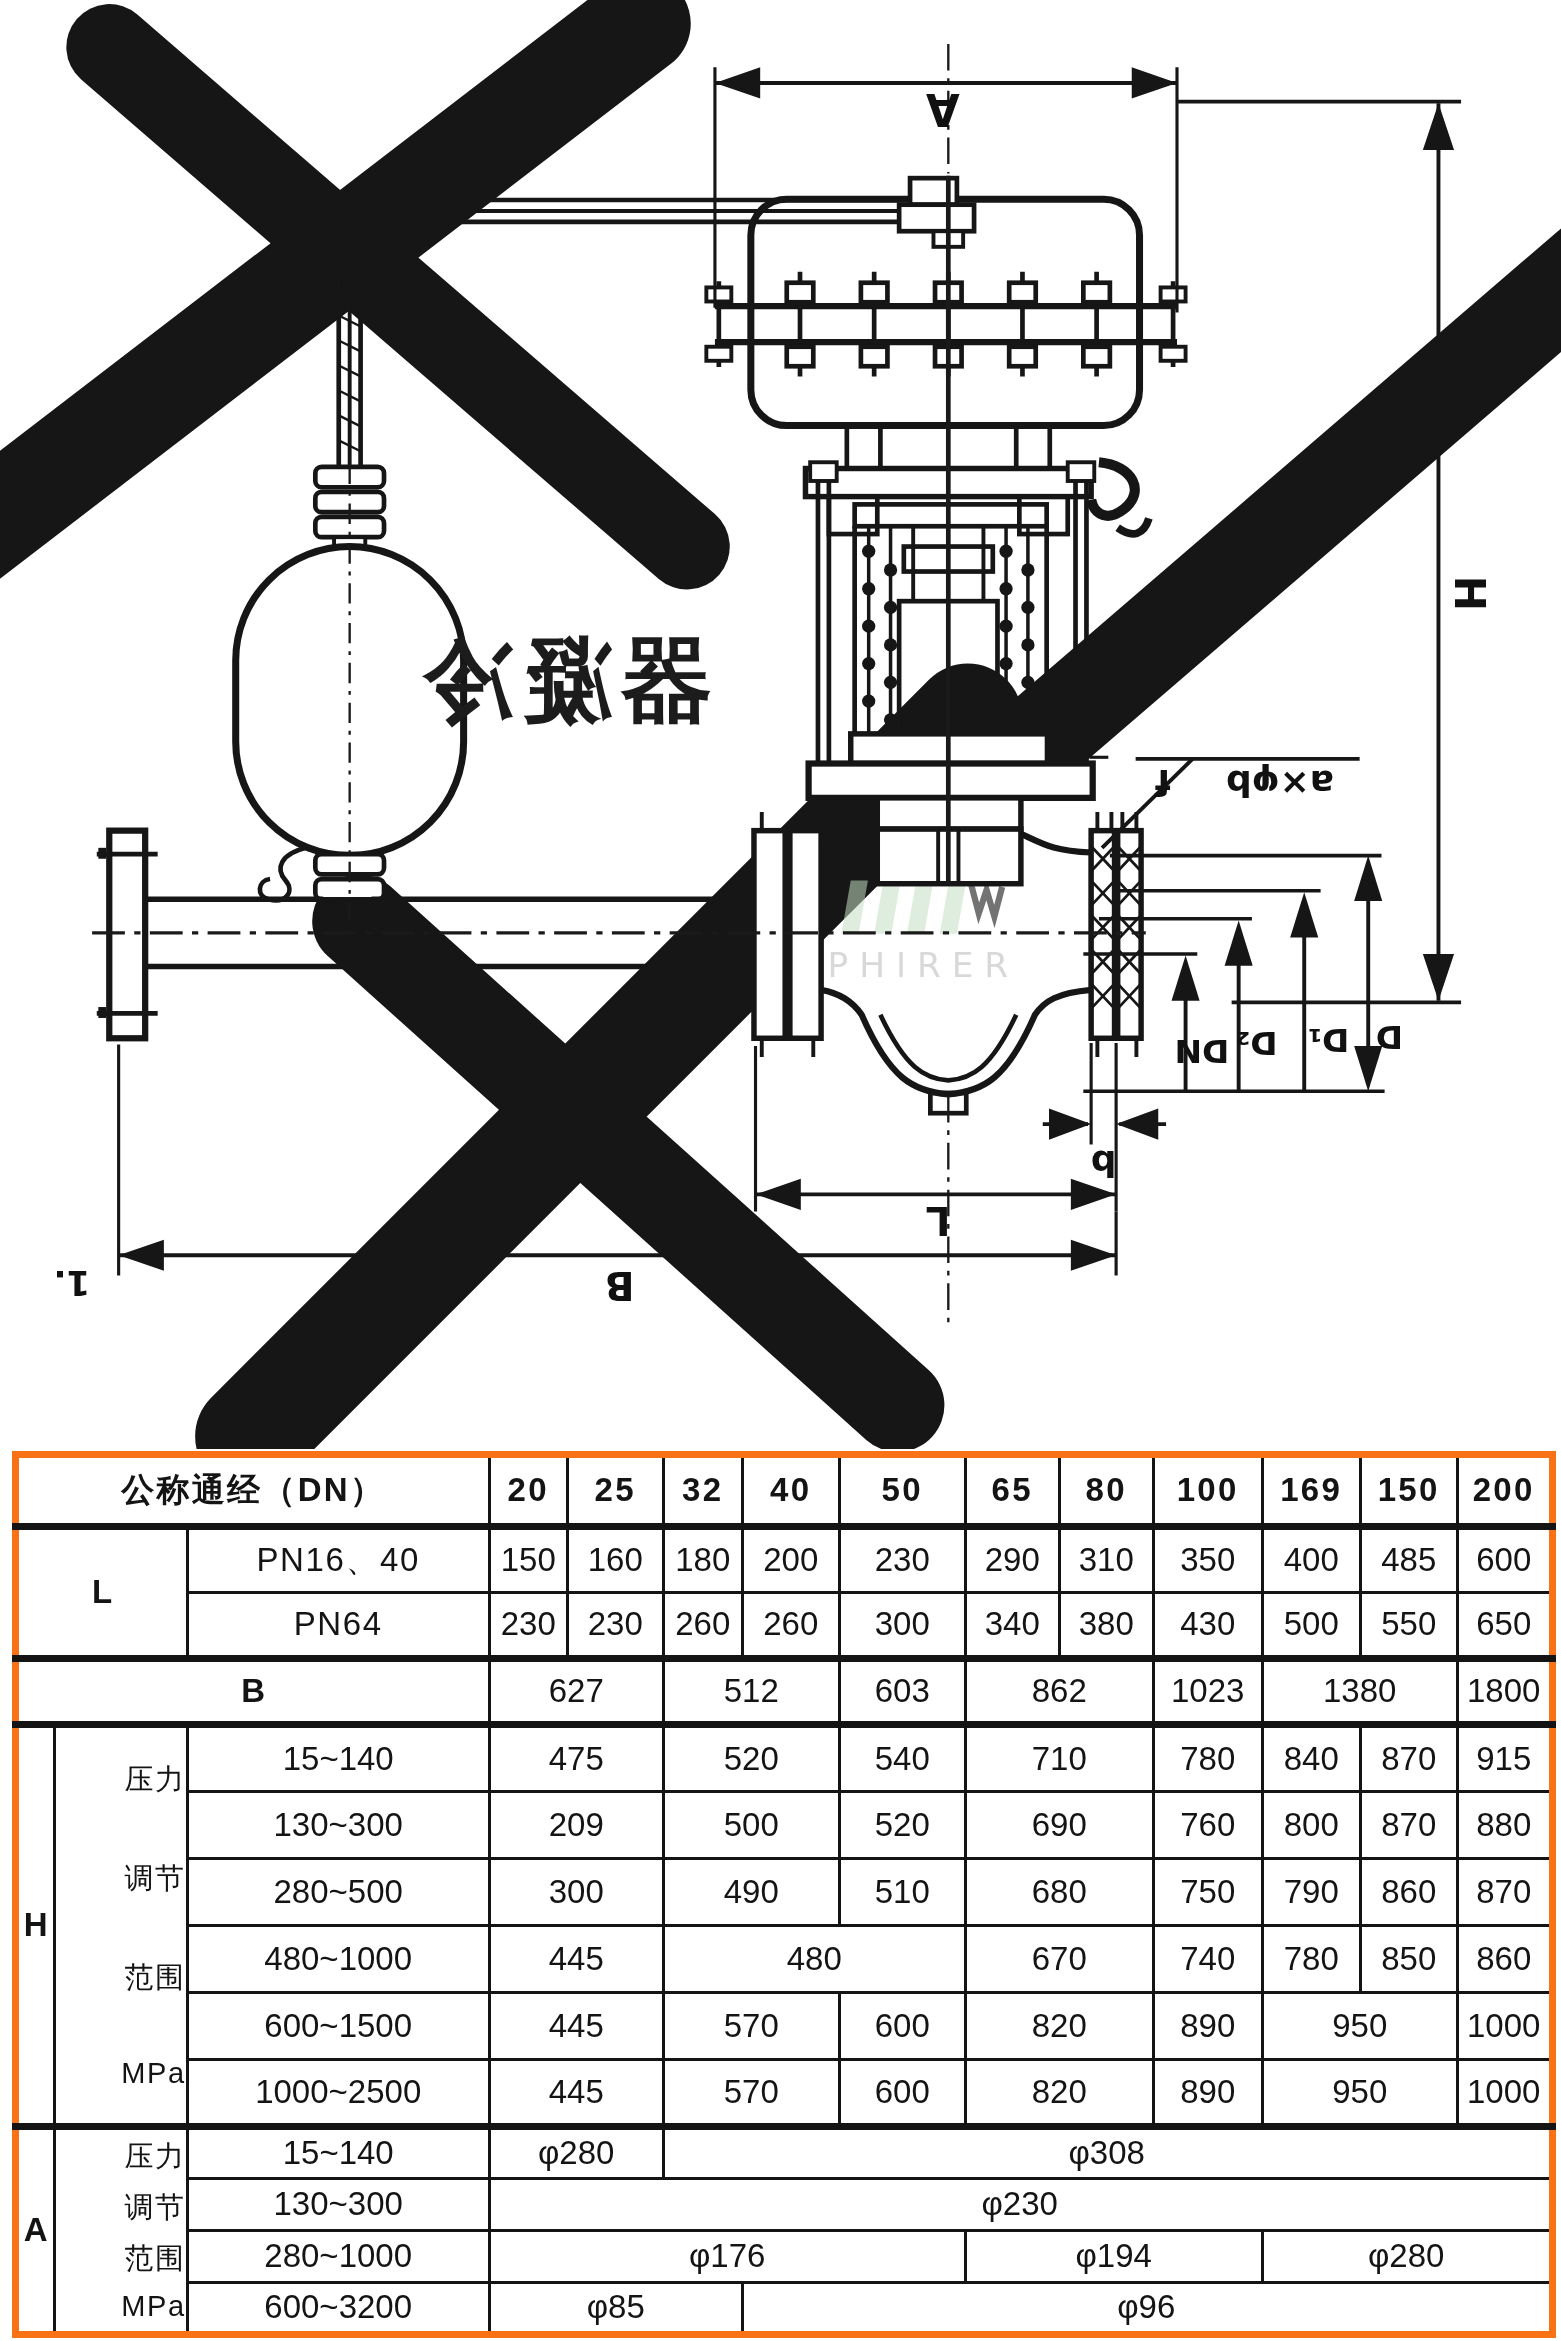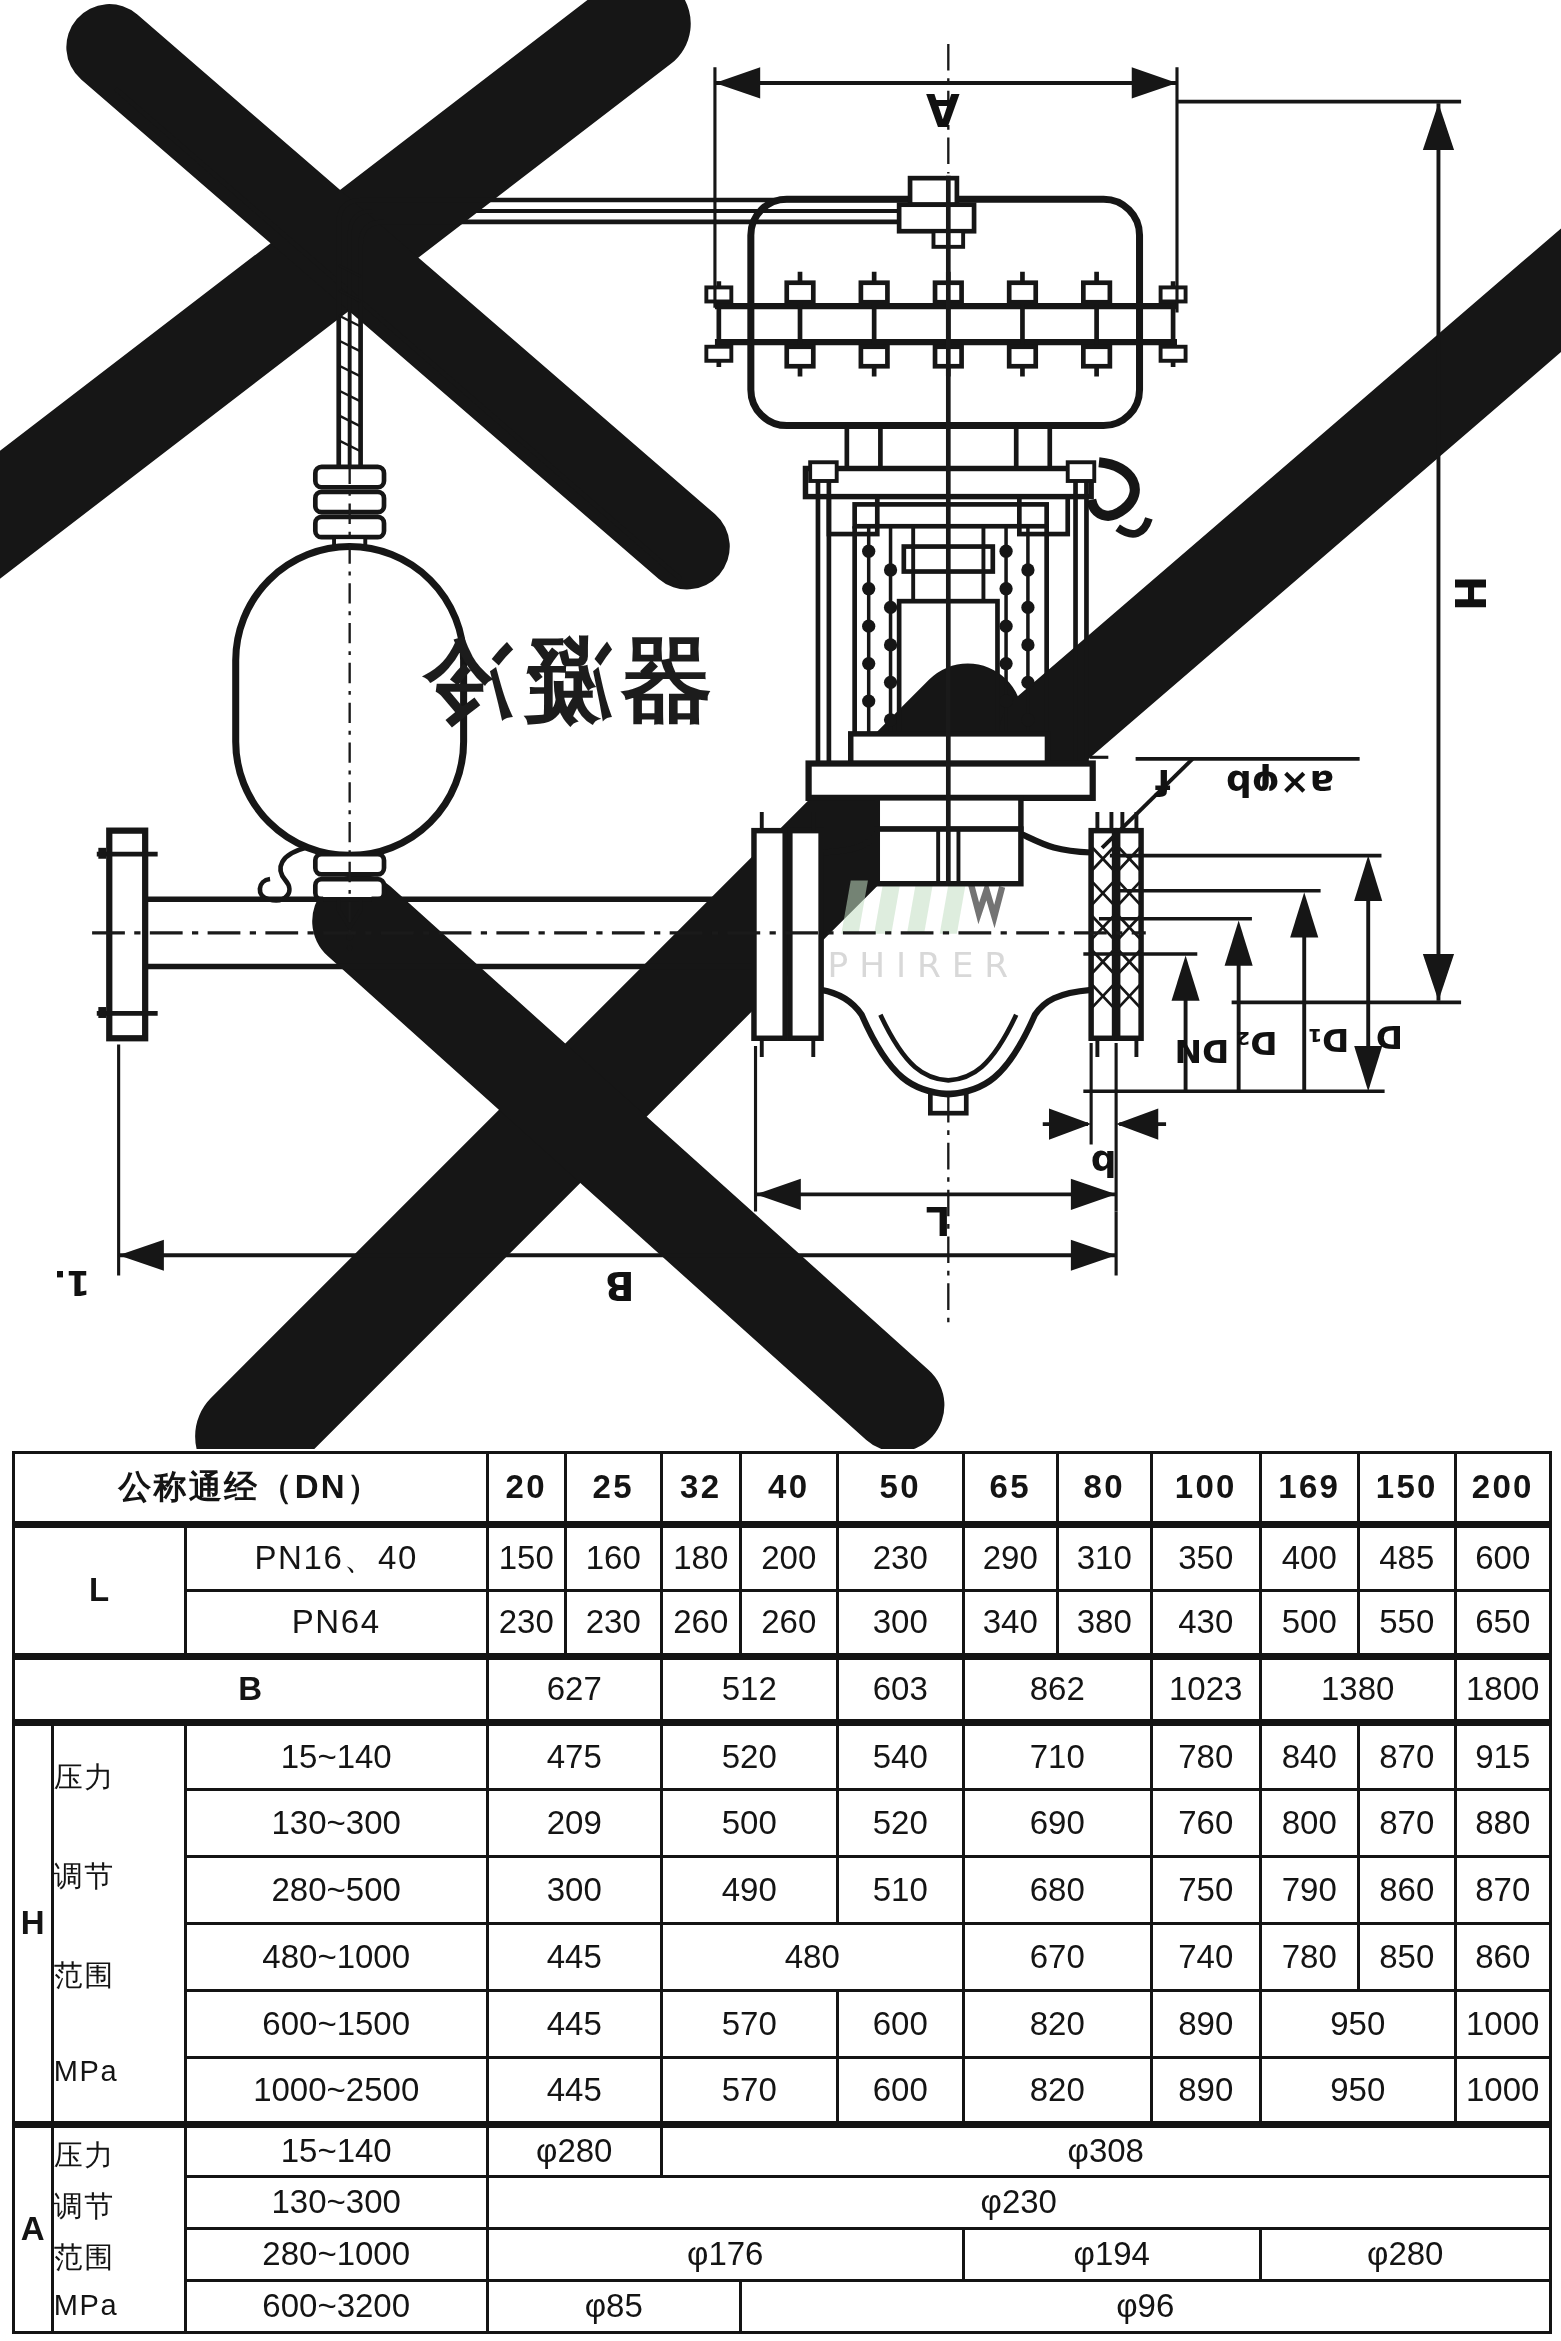--- a/index.html
+++ b/index.html
@@ -8,30 +8,30 @@
 
   
   #drawing{display:block;}
   .ln{fill:none;stroke:#161616;}
   .wf{fill:#ffffff;stroke:#161616;}
   .blk{fill:#161616;stroke:none;}
   .dimtxt{fill:#111111;font-family:"DejaVu Sans",sans-serif;font-weight:bold;}
 
   
   #spec-table{border-collapse:collapse;table-layout:fixed;width:1538px;margin-left:11.7px;margin-top:1.6px;
-              border:2px solid #f97316;background:#ffffff;}
+              border:7px solid #f97316;background:#ffffff;}
   #spec-table td{border:3.1px solid #141414;text-align:center;vertical-align:middle;padding:0;
                  font-size:33px;color:#141414;overflow:hidden;}
   #spec-table tr.sect td{border-top-width:7px;}
   tr.head{height:72px;} tr.l{height:66px;} tr.b{height:66px;} tr.h{height:67px;} tr.a{height:52px;}
   td.zh{font-size:29px;letter-spacing:1.6px;}
   td.hdr{font-size:31px;font-weight:bold;letter-spacing:2.3px;}
   td.big{font-size:39px;font-weight:bold;}
   td.rng{font-size:30px;margin-left:48px;}
-  .stack-wrap{display:flex;flex-direction:column;justify-content:space-around;align-items:flex-start;width:100%;}
+  .stack-wrap{display:flex;flex-direction:column;justify-content:space-around;align-items:flex-end;width:100%;}
   td.stack6 .stack-wrap{height:390px;}
   td.stack4 .stack-wrap{height:197px;}
   .stack-wrap div{font-size:29px;letter-spacing:1.6px;}
 </style>
 </head>
 <body>
 
 <div id="page">
 
 <svg id="drawing" width="1561" height="1449" viewBox="0 0 2000 1856" xmlns="http://www.w3.org/2000/svg">

